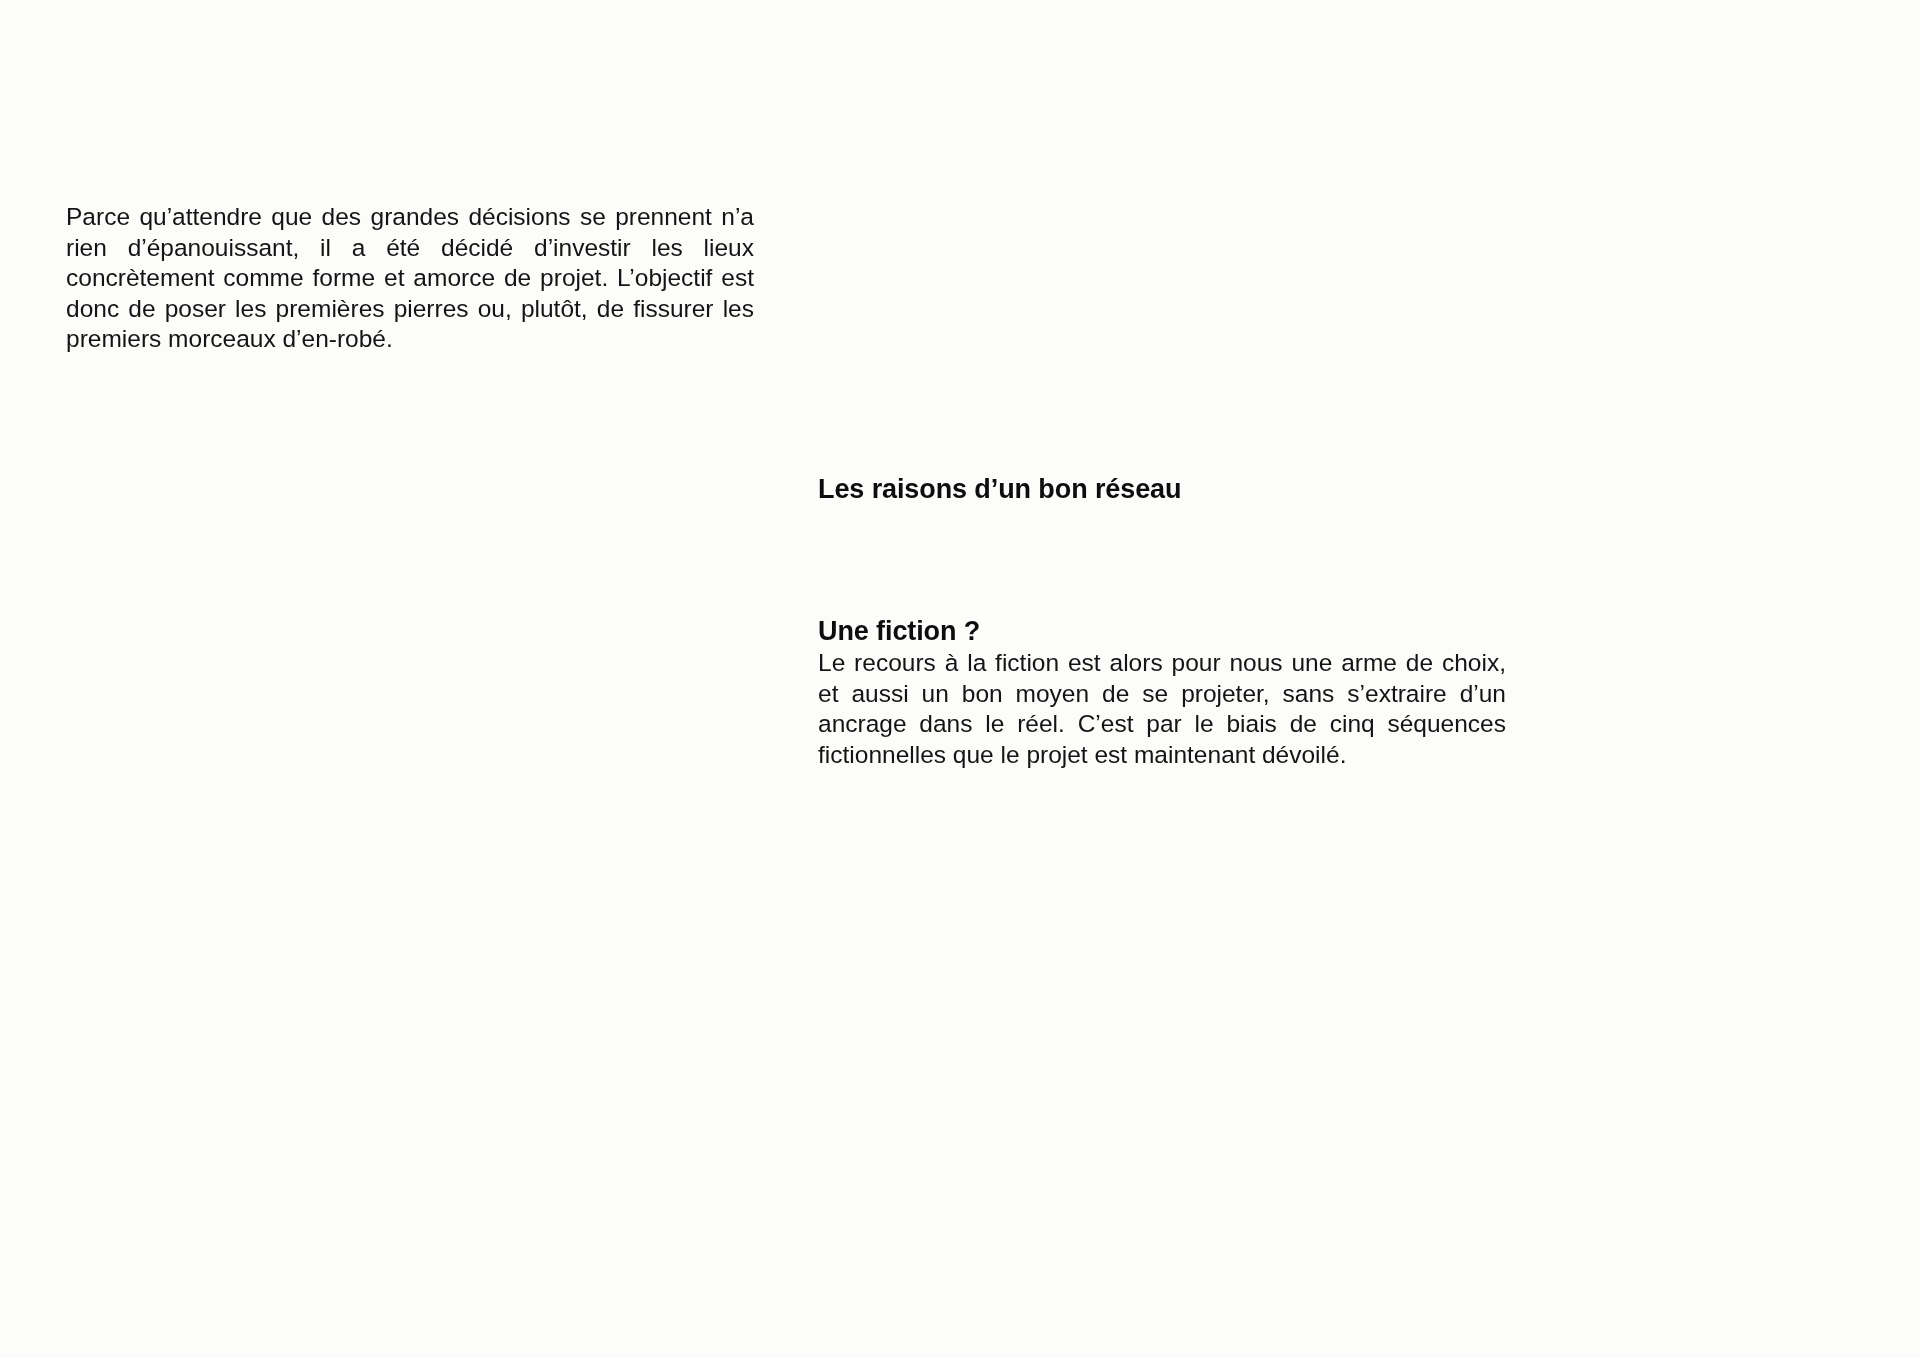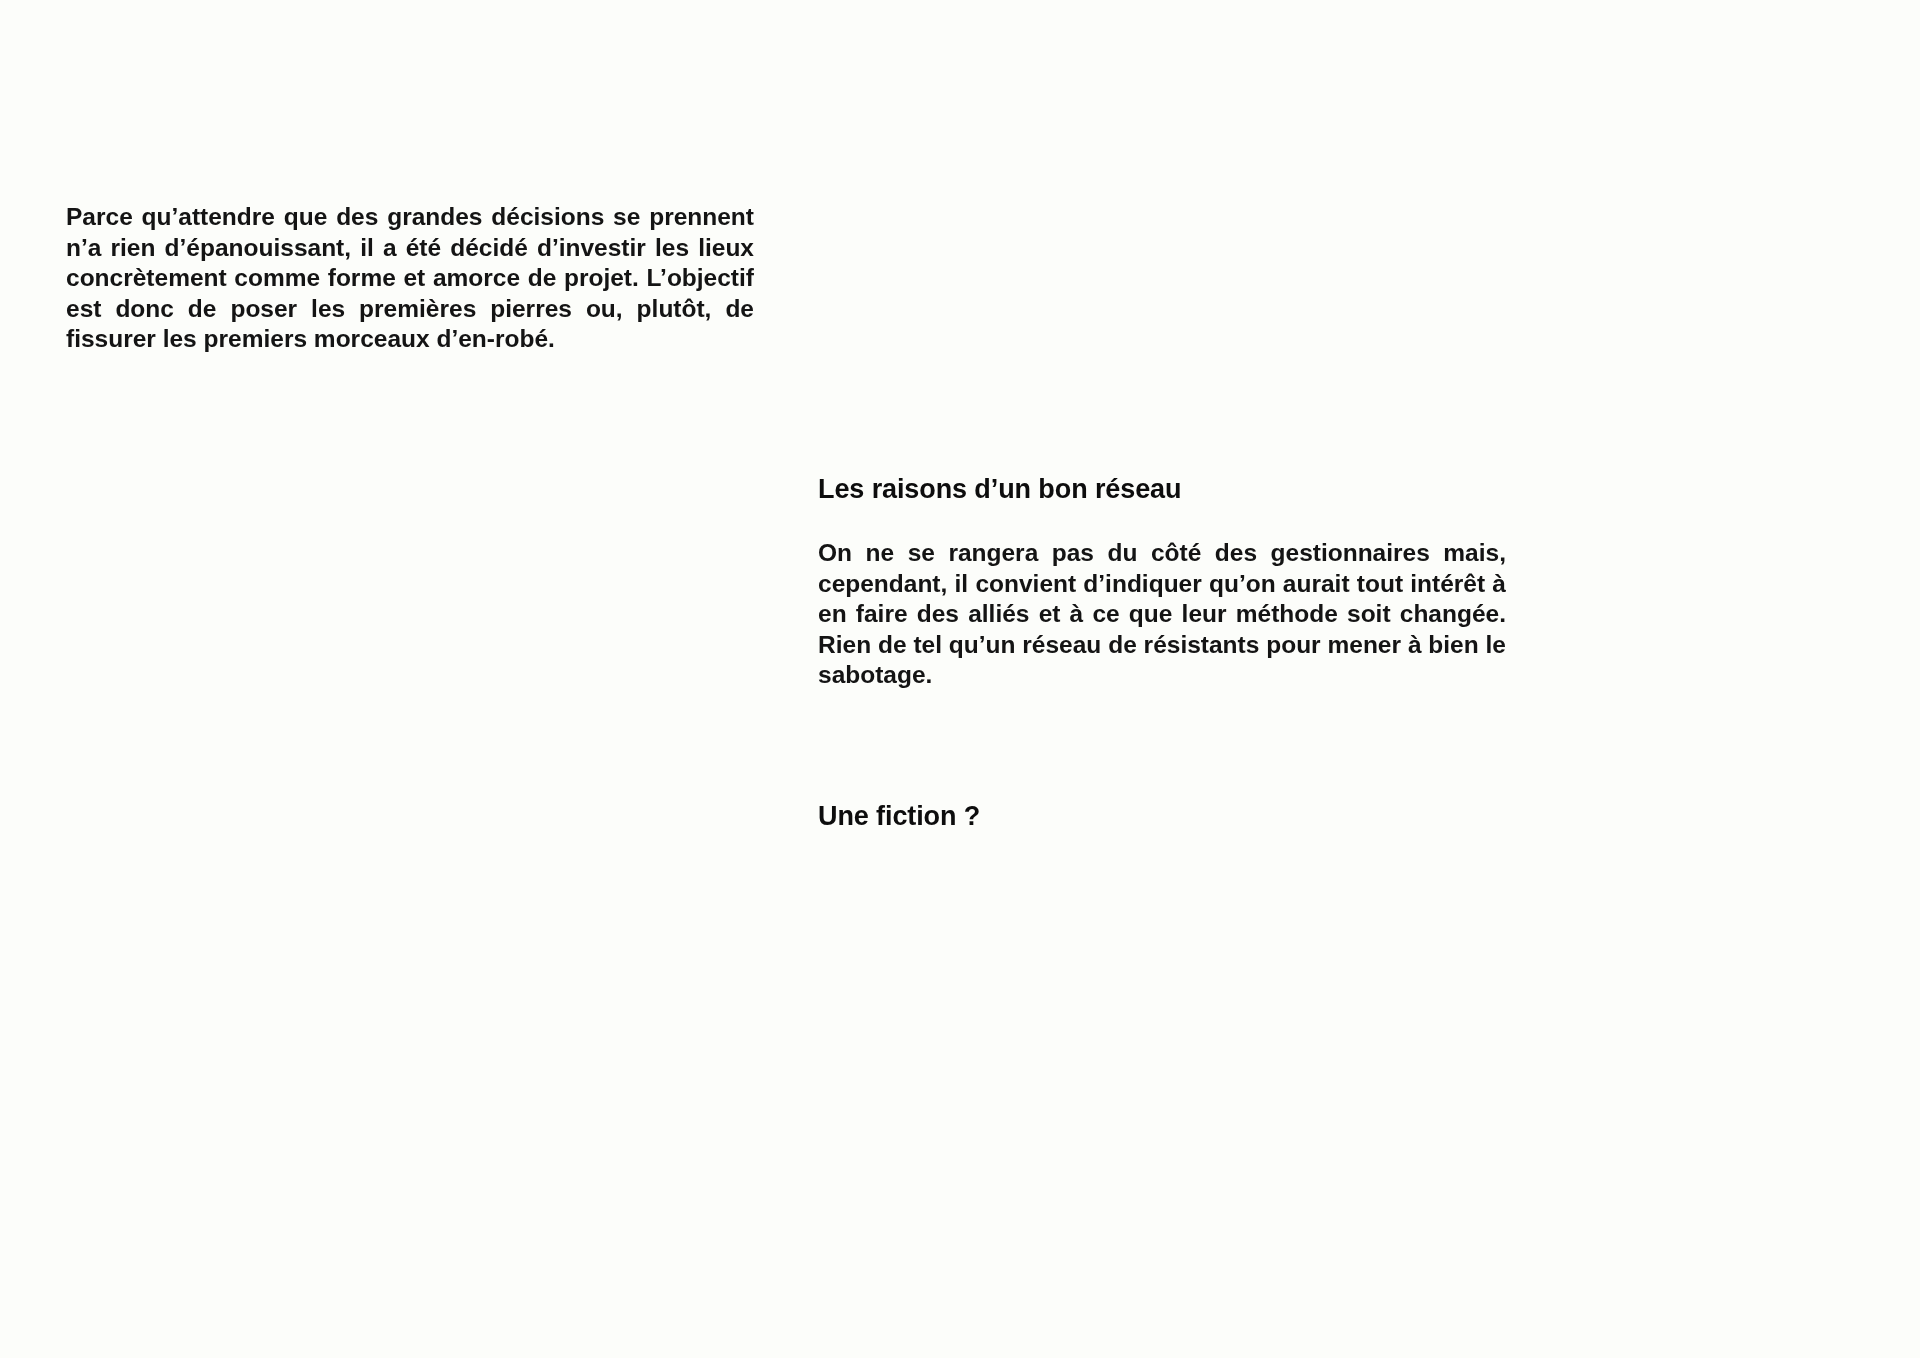--- a/index.html
+++ b/index.html
@@ -48,21 +48,21 @@
     letter-spacing: -0.1px;
     font-stretch: condensed;
     color: #0d0d0d;
   }
 
   p.body-text {
     margin: 0;
     margin-top: 32px;
     font-size: 24.5px;
     line-height: 30.5px;
-    font-weight: 700;
+    font-weight: 400;
     text-align: justify;
     text-justify: inter-word;
     hyphens: manual;
     color: #141414;
     font-stretch: condensed;
     white-space: pre-line;
   }
 
   p.body-text.tight {
     margin-top: 0;
@@ -78,22 +78,22 @@
     <section class="block">
       <p class="body-text">Parce qu’attendre que des grandes décisions se prennent n’a rien d’épanouissant, il a été décidé d’investir les lieux concrètement comme forme et amorce de projet. L’objectif est donc de poser les premières pierres ou, plutôt, de fissurer les premiers morceaux d’en-robé.</p>
     </section>
 
   </div>
 
   <div class="col-right">
 
     <section class="block">
       <h2 class="heading">Les raisons d’un bon réseau</h2>
-      <p class="body-text">On ne se rangera pas du côté des gestionnaires mais, cependant, il convient d’indiquer qu’on aurait tout intérêt à en faire des alliés et à ce que leur méthode soit changée. Rien de tel qu’un réseau de résistants pour mener à bien le sabotage.</p>
     </section>
 
     <section class="block">
       <h2 class="heading">Une fiction ?</h2>
+      <p class="body-text tight">Le recours à la fiction est alors pour nous une arme de choix, et aussi un bon moyen de se projeter, sans s’extraire d’un ancrage dans le réel. C’est par le biais de cinq séquences fictionnelles que le projet est maintenant dévoilé.</p>
     </section>
 
   </div>
 
 </div>
 
 </body></html>

